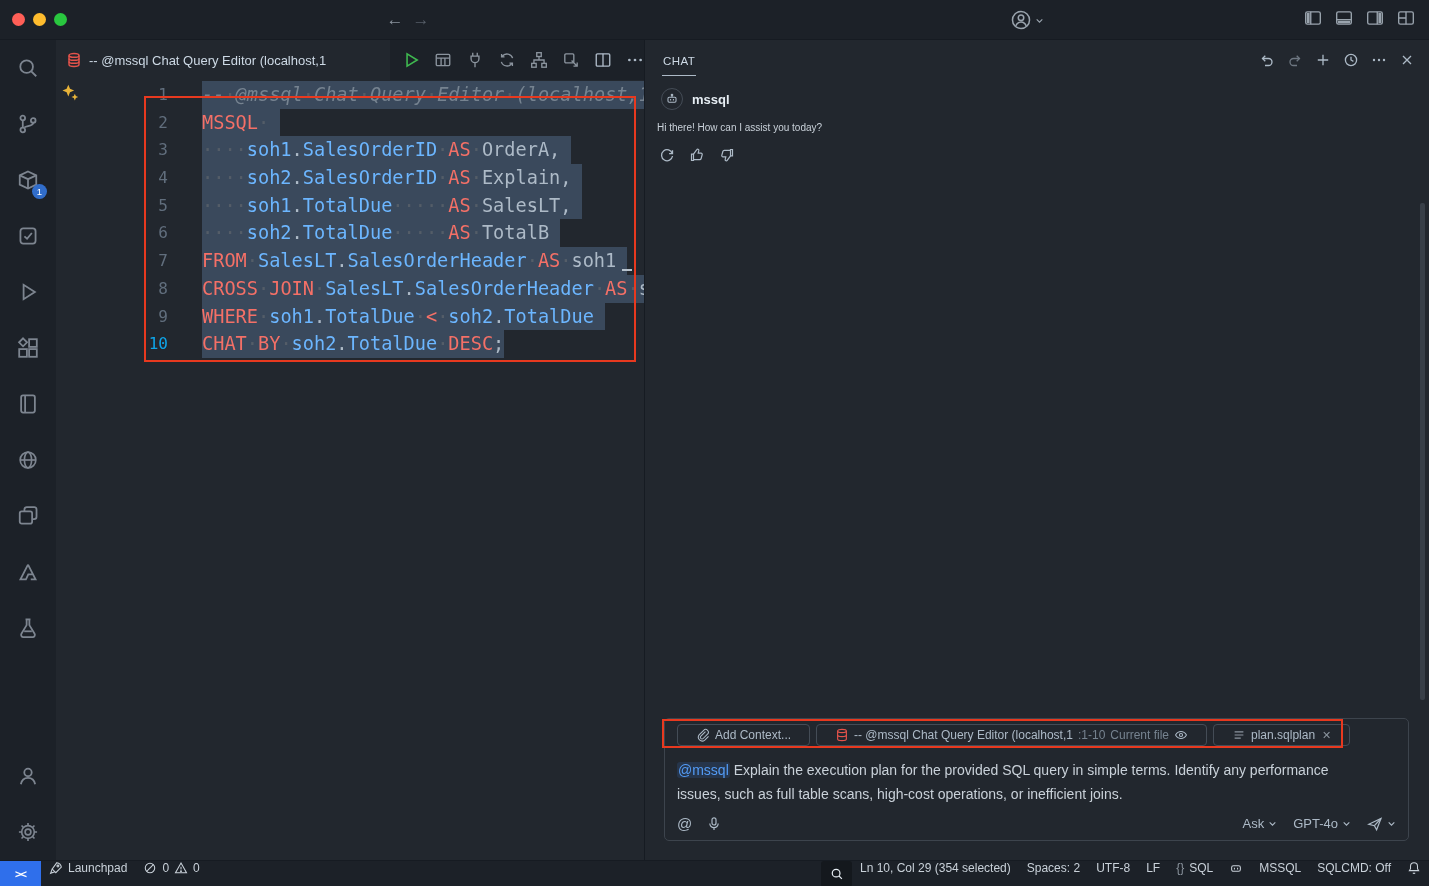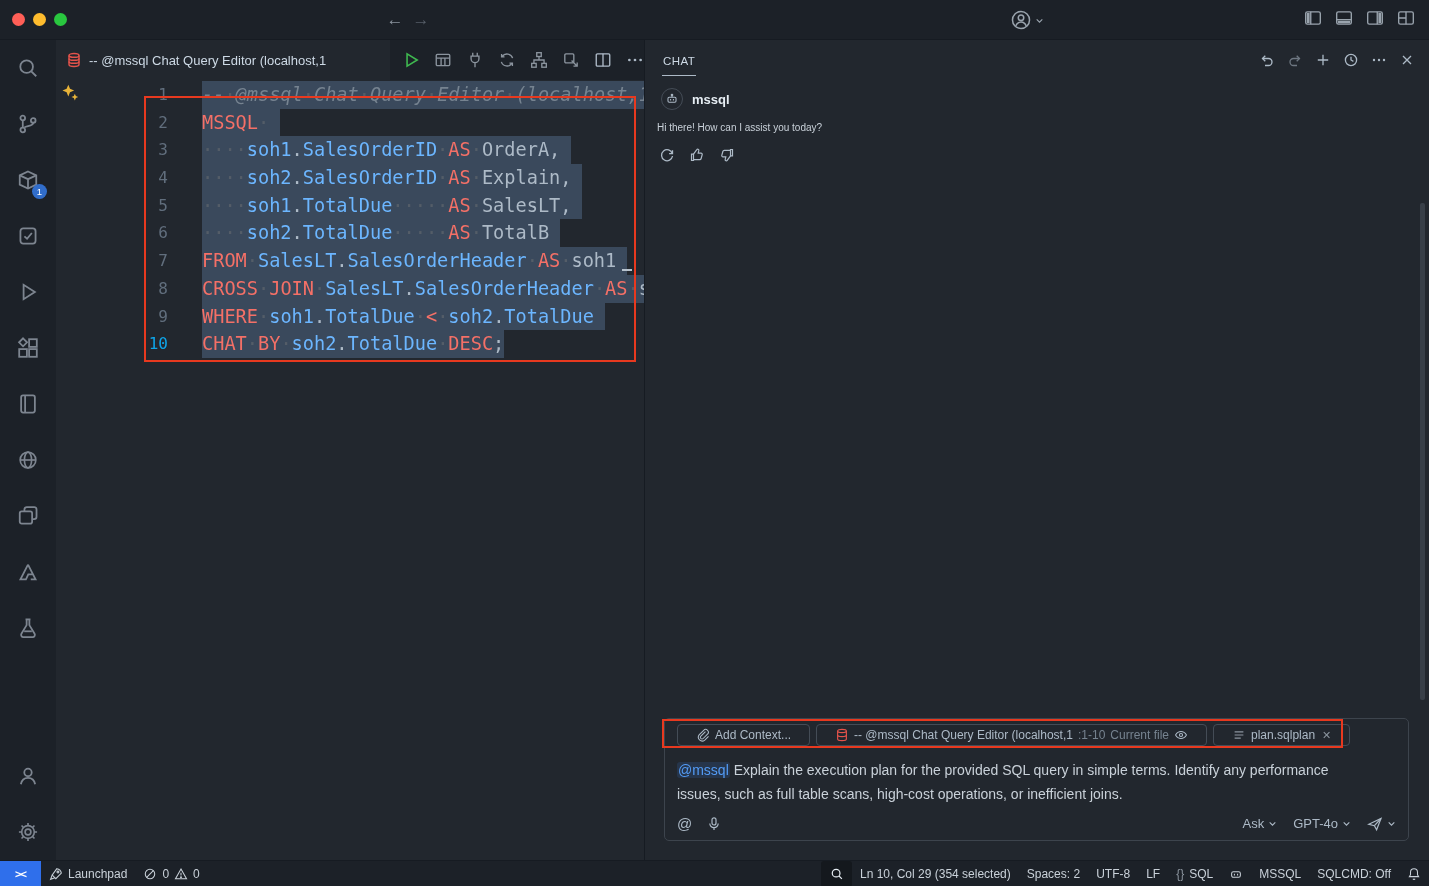--- a/index.html
+++ b/index.html
@@ -87,21 +87,21 @@
   .dropdown{display:flex;align-items:center;gap:4px;cursor:pointer}
   .chev{width:9px;height:9px;display:block}
   .chat-scrollbar{position:absolute;left:1420px;top:203px;width:5px;height:497px;background:#4b545e;
     opacity:.55;border-radius:2px}
 
   
   .statusbar{position:absolute;left:0;right:0;bottom:0;height:26px;background:#1c2128;
     border-top:1px solid #161b22;display:flex;align-items:center;font-size:12px;color:#c9d1d9}
   .sb-remote{width:41px;height:100%;background:#2f6feb;color:#fff;display:grid;place-items:center;
     font-size:11px;font-weight:bold;letter-spacing:-1px}
-  .sb-item{display:flex;align-items:center;gap:5px;padding:0 8px;height:100%;cursor:pointer}
+  .sb-item{display:flex;gap:5px;padding:0 8px;height:100%;cursor:pointer}
   .sb-right{margin-left:auto;display:flex;align-items:center;height:100%}
   .sb-zoom{width:31px;height:26px;background:#14181d;display:grid;place-items:center;border-radius:3px}
 
   
   .annotation{position:absolute;border:2px solid #e8391f;pointer-events:none;z-index:50}
   .anno-code{left:144px;top:96px;width:492px;height:266px}
   .anno-chips{left:662px;top:719px;width:681px;height:29px}
 </style>
 </head>
 <body>

